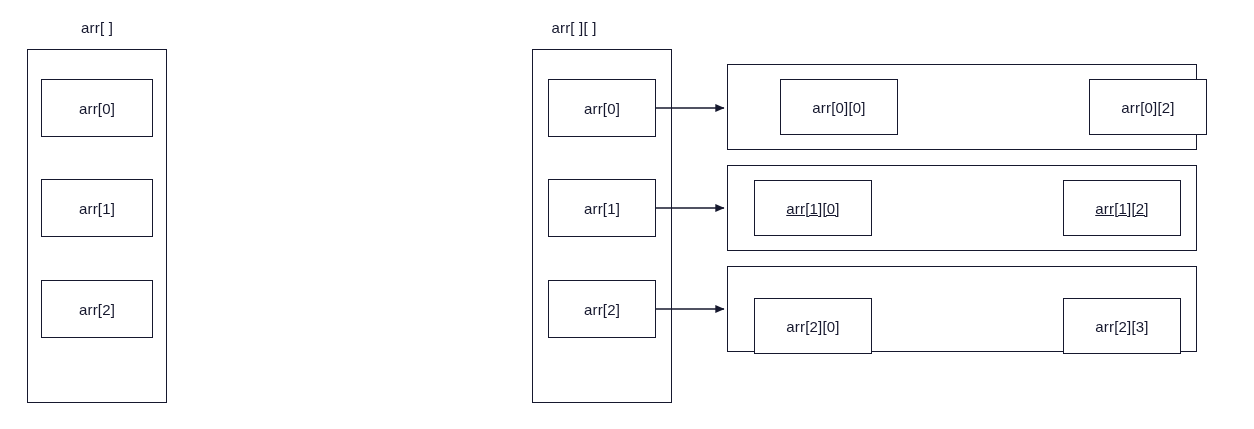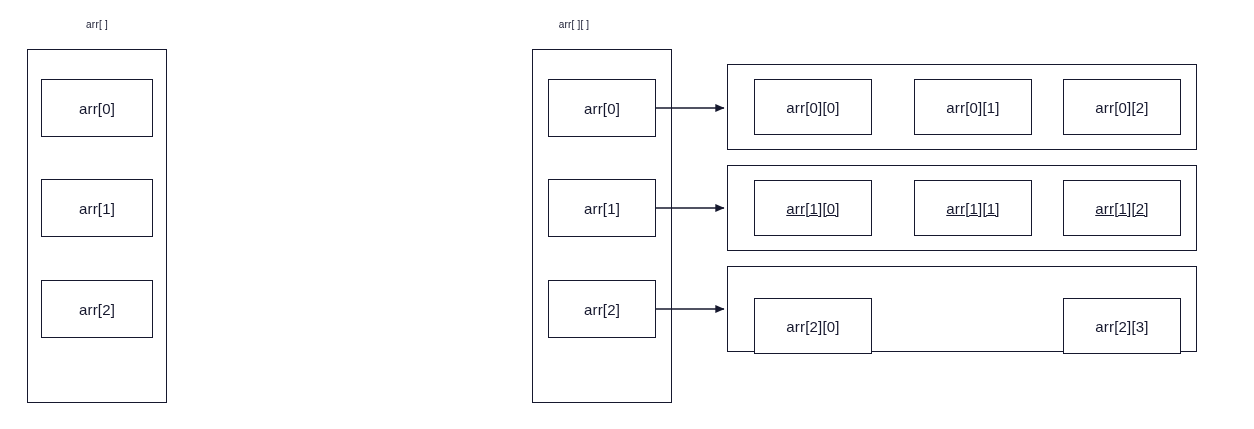--- a/index.html
+++ b/index.html
@@ -21,21 +21,21 @@
     position: absolute;
     left: 0;
     top: 0;
     width: 1254px;
     height: 429px;
   }
 
   
   .caption {
     position: absolute;
-    font-size: 10px;
+    font-size: 15px;
     line-height: 1;
     color: #16182e;
     text-align: center;
     white-space: pre;
     letter-spacing: 0.2px;
   }
 
   .container-box {
     position: absolute;
     box-sizing: border-box;
@@ -108,21 +108,21 @@
   
   .row-box { left: 727px; width: 470px; height: 86px; }
   #row-box-0 { top: 64px;  }
   #row-box-1 { top: 165px; }
   #row-box-2 { top: 266px; }
 
   .row-cell { width: 118px; height: 56px; }
   .rc-col0 { left: 754px;  }
   .rc-col1 { left: 914px;  }
   .rc-col2 { left: 1063px; }
-  .rc-row0 { top: 79px;  }
+  .rc-row0 { top: 79px; margin-left: 26px;  }
   .rc-row1 { top: 180px; text-decoration: underline; }
   .rc-row2 { top: 298px; text-align: right; }
 </style>
 </head>
 <body>
 
 <div class="diagram">
 
   <div class="caption" id="caption-1d">arr[ ]</div>
 
@@ -138,25 +138,23 @@
 
   <div class="cell cell-2d" id="cell-2d-0">arr[0]</div>
   <div class="cell cell-2d" id="cell-2d-1">arr[1]</div>
   <div class="cell cell-2d" id="cell-2d-2">arr[2]</div>
 
   <div class="row-box" id="row-box-0"></div>
   <div class="row-box" id="row-box-1"></div>
   <div class="row-box" id="row-box-2"></div>
 
   <div class="row-cell rc-col0 rc-row0">arr[0][0]</div>
-  <div class="row-cell rc-col1 rc-row0">arr[0][1]</div>
   <div class="row-cell rc-col2 rc-row0">arr[0][2]</div>
 
   <div class="row-cell rc-col0 rc-row1">arr[1][0]</div>
-  <div class="row-cell rc-col1 rc-row1">arr[1][1]</div>
   <div class="row-cell rc-col2 rc-row1">arr[1][2]</div>
 
   <div class="row-cell rc-col0 rc-row2">arr[2][0]</div>
   <div class="row-cell rc-col2 rc-row2">arr[2][3]</div>
 
   <svg class="arrow-layer" viewBox="0 0 1254 429" width="1254" height="429">
     <defs>
       <marker id="arrowhead" markerWidth="7" markerHeight="7" refX="6.2" refY="3" orient="auto" markerUnits="strokeWidth">
         <path d="M0,0.2 L6.6,3 L0,5.8 z" fill="#16182e"></path>
       </marker>

